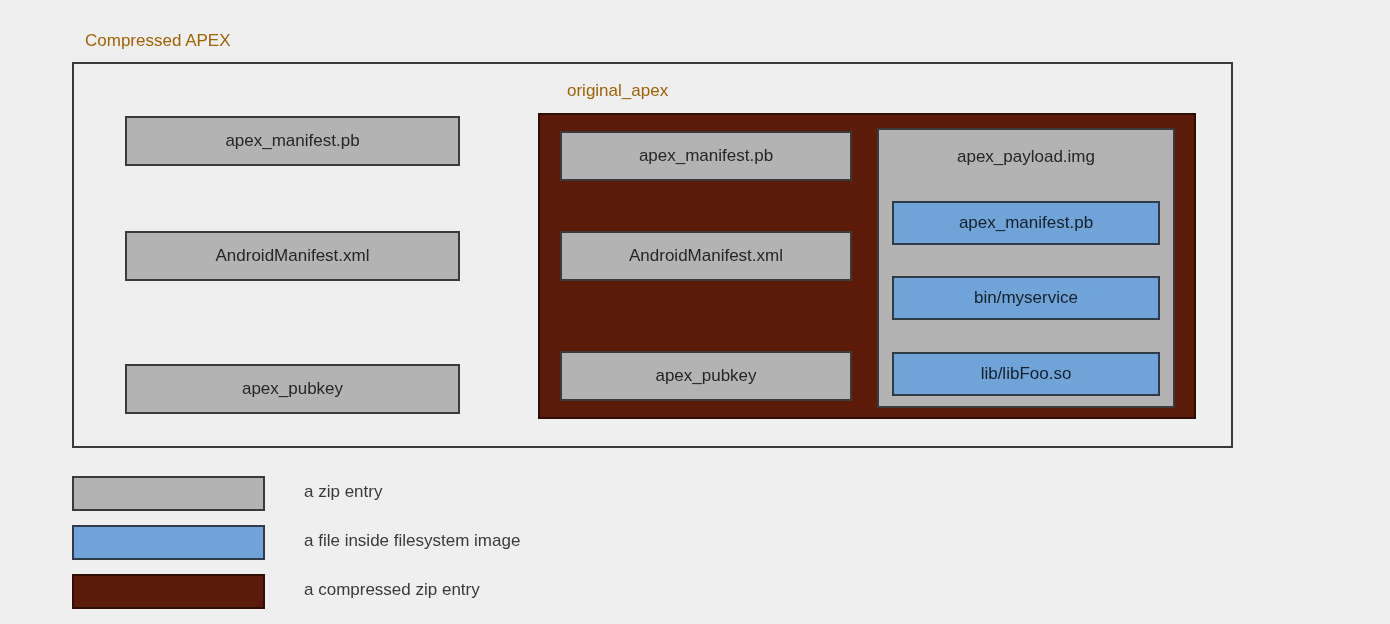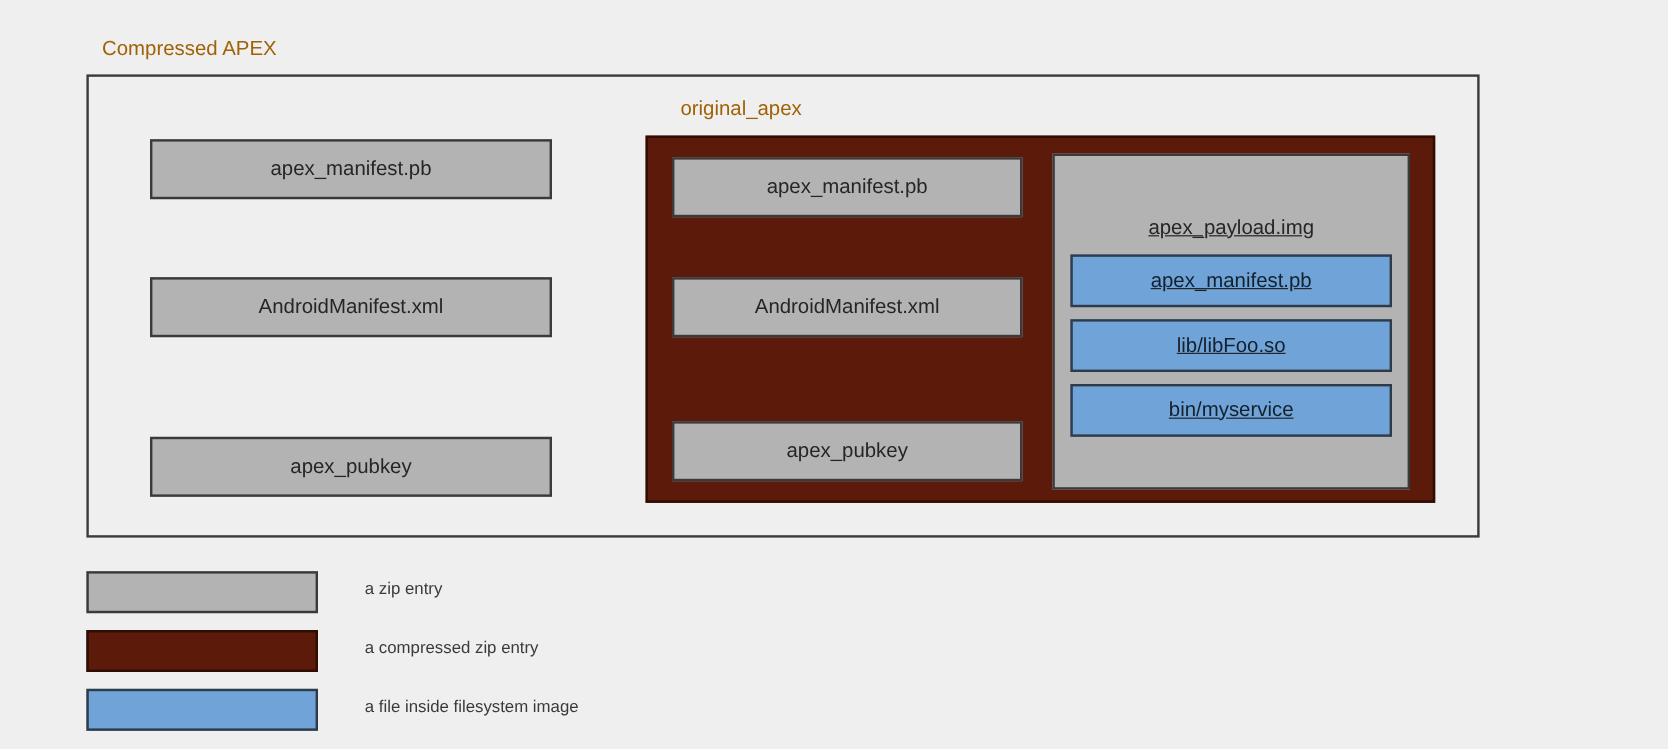--- a/index.html
+++ b/index.html
@@ -111,22 +111,21 @@
   .mid-entry.m2 { top: 236px; }
 
   
   #apex-payload-box {
     left: 337px;
     top: 13px;
     width: 298px;
     height: 280px;
     flex-direction: column;
     align-items: center;
-    justify-content: center;
-    text-decoration: underline;
+    justify-content: space-between;
   }
   #apex-payload-label {
     margin-top: 17px;
     margin-bottom: 12px;
     font-size: 17px;
     color: #262626;
   }
   .payload-file {
     position: relative;
     width: 264px;
@@ -157,21 +156,21 @@
     box-sizing: border-box;
     border: 2px solid #3a3a3a;
   }
   .legend-swatch.gray { background: #b3b3b3; }
   .legend-swatch.red  { background: #5c1a0b; border-color: #2e0d05; }
   .legend-swatch.blue { background: #70a4d9; border-color: #2f3b47; }
   .legend-label {
     position: absolute;
     left: 232px;
     top: 6px;
-    font-size: 14px;
+    font-size: 17px;
     color: #3a3a3a;
     white-space: nowrap;
   }
 </style>
 </head>
 <body>
 
 <div id="canvas">
 
   <div class="group-title" id="compressed-apex-title">Compressed APEX</div>
@@ -187,37 +186,37 @@
   <div class="box compressed-entry" id="original-apex-box">
 
     <div class="box zip-entry mid-entry m0">apex_manifest.pb</div>
     <div class="box zip-entry mid-entry m1">AndroidManifest.xml</div>
     <div class="box zip-entry mid-entry m2">apex_pubkey</div>
 
     <div class="box zip-entry" id="apex-payload-box">
       <div id="apex-payload-label">apex_payload.img</div>
 
       <div class="payload-file fs-file">apex_manifest.pb</div>
+      <div class="payload-file fs-file">bin/myservice</div>
       <div class="payload-file fs-file">lib/libFoo.so</div>
-      <div class="payload-file fs-file">bin/myservice</div>
     </div>
   </div>
 
   <div id="legend">
 
     <div class="legend-row">
       <div class="legend-swatch gray"></div>
       <div class="legend-label">a zip entry</div>
     </div>
 
     <div class="legend-row">
+      <div class="legend-swatch blue"></div>
+      <div class="legend-label">a file inside filesystem image</div>
+    </div>
+
+    <div class="legend-row">
       <div class="legend-swatch red"></div>
       <div class="legend-label">a compressed zip entry</div>
     </div>
 
-    <div class="legend-row">
-      <div class="legend-swatch blue"></div>
-      <div class="legend-label">a file inside filesystem image</div>
-    </div>
-
   </div>
 
 </div>
 
 </body></html>

